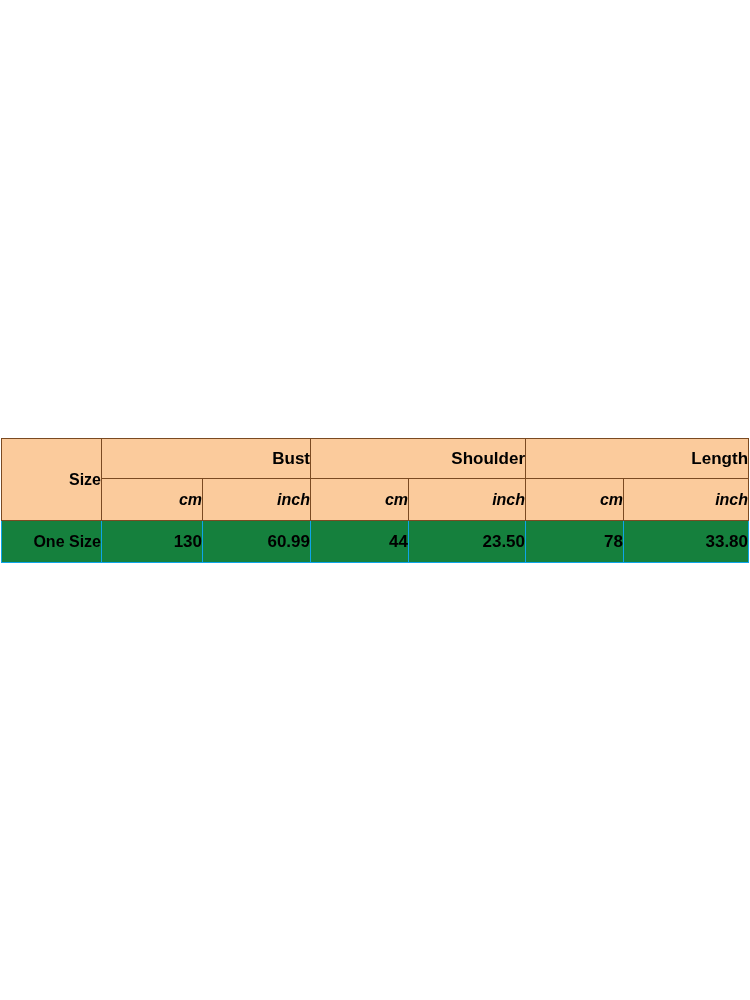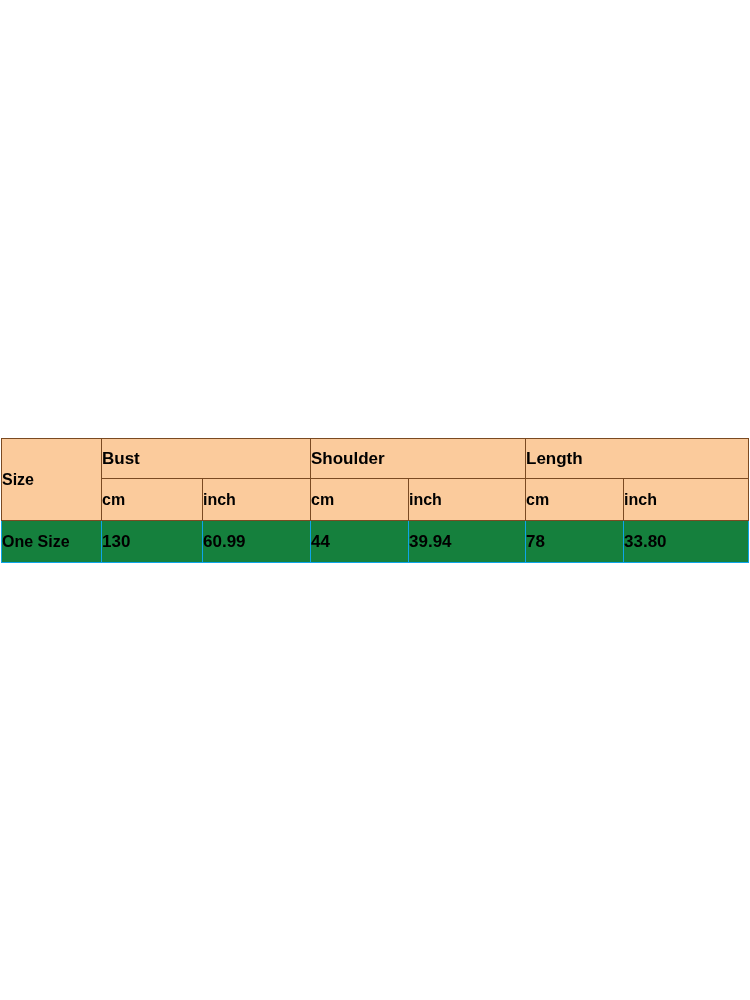--- a/index.html
+++ b/index.html
@@ -27,39 +27,40 @@
     border-collapse: collapse;
     table-layout: fixed;
     width: 747px;
     background: #ffffff;
   }
 
   table.size-chart td,
   table.size-chart th {
     padding: 0;
     margin: 12px;
-    text-align: left;
+    text-align: right;
     vertical-align: middle;
     color: #000000;
     font-weight: bold;
     box-sizing: border-box;
   }
 
   
   .hdr {
     background: #fbcb9c;
     border: 1px solid #7a4a22;
   }
   .hdr-group {
     height: 40px;
     font-size: 17px;
   }
   .hdr-unit {
     height: 42px;
     font-size: 16px;
+    font-style: italic;
   }
   .hdr-size {
     height: 82px;
     font-size: 16px;
     padding-top: 14px;
   }
 
   
   .bdy {
     background: #15803d;
@@ -117,19 +118,19 @@
         <th class="hdr hdr-unit">cm</th>
         <th class="hdr hdr-unit">inch</th>
       </tr>
     </thead>
     <tbody>
       <tr>
         <td class="bdy bdy-size">One Size</td>
         <td class="bdy">130</td>
         <td class="bdy">60.99</td>
         <td class="bdy">44</td>
-        <td class="bdy">39.94</td>
+        <td class="bdy">23.50</td>
         <td class="bdy">78</td>
         <td class="bdy">33.80</td>
       </tr>
     </tbody>
   </table>
 </div>
 
 </body></html>

